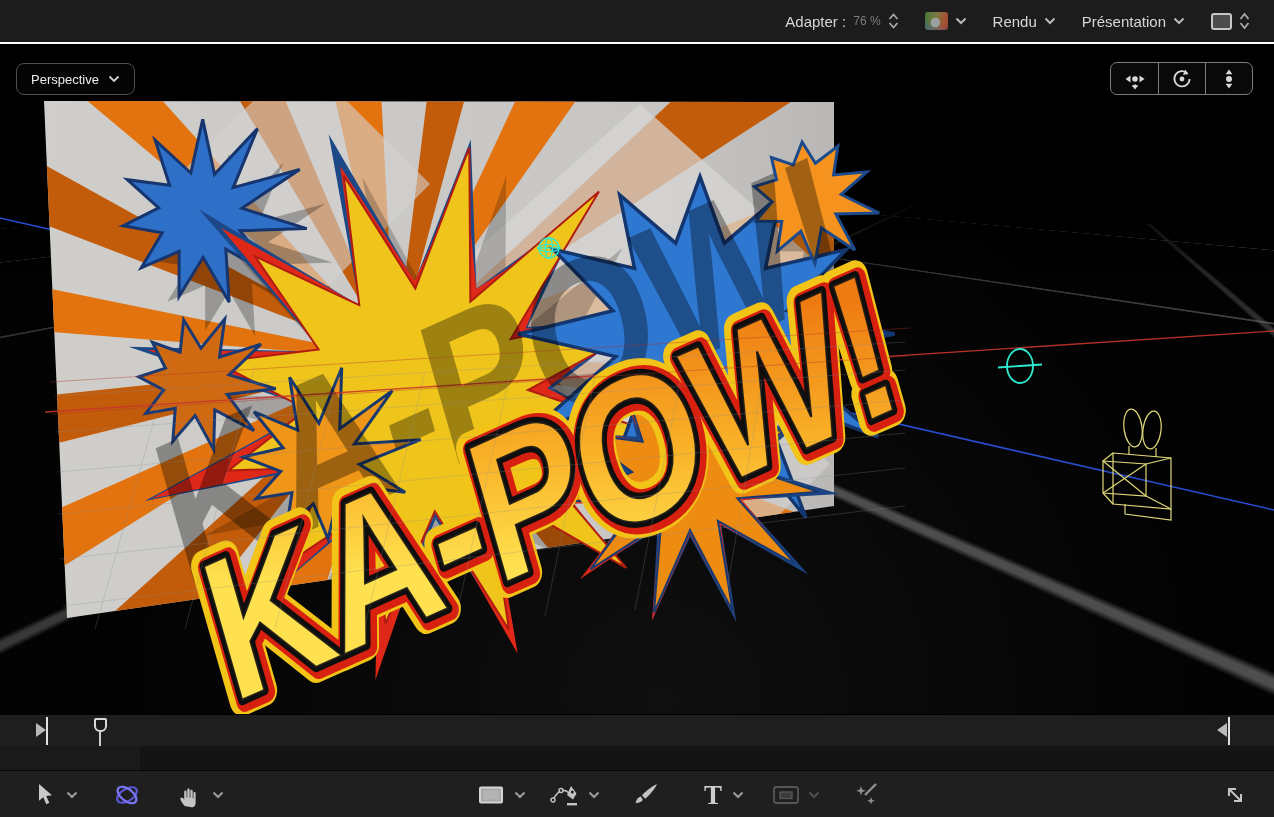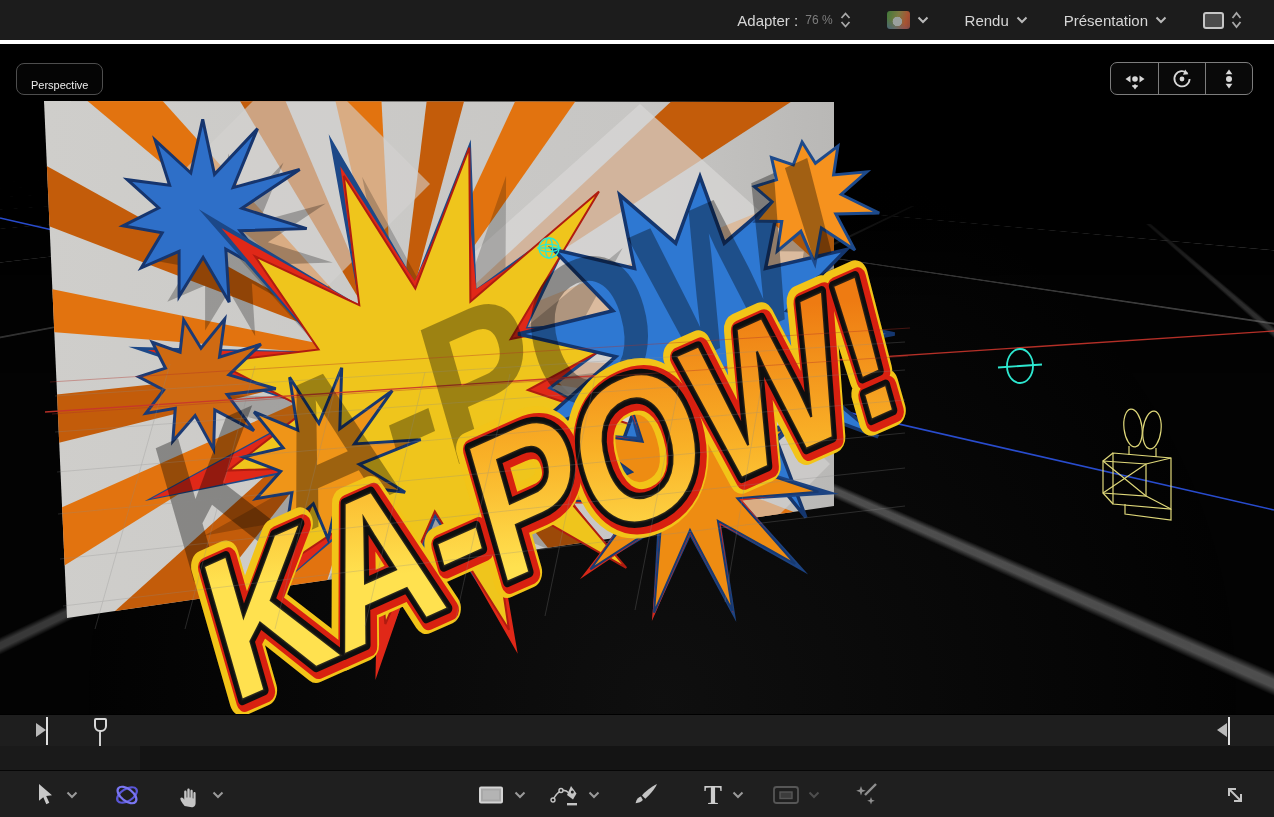--- a/index.html
+++ b/index.html
@@ -2,22 +2,22 @@
 <html><head>
 <meta charset="utf-8">
 <style>
   * { margin:0; padding:0; box-sizing:border-box; }
   html,body { background:#000; }
   body { font-family:"Liberation Sans", sans-serif; -webkit-font-smoothing:antialiased; }
   .app { position:relative; width:1274px; height:817px; background:#000; overflow:hidden; }
 
   
   .topbar { position:absolute; left:0; top:0; width:1274px; height:44px;
-    background:#1c1c1c; border-bottom:4px solid #ffffff;
-    display:flex; align-items:center; justify-content:flex-end; gap:36px; padding-right:32px; }
+    background:#1c1c1c; border-bottom:2px solid #ffffff;
+    display:flex; align-items:center; justify-content:flex-end; gap:26px; padding-right:24px; }
   .tb-group { display:flex; align-items:center; gap:7px; }
   .tb-label { color:#d6d6d6; font-size:15px; }
   .tb-dim   { color:#7d7d7d; font-size:12px; }
   .chev { display:inline-block; }
   .swatch { width:23px; height:18px; border-radius:3px;
     background:
       radial-gradient(circle at 45% 58%, #9aa09e 0 4.5px, rgba(0,0,0,0) 5px),
       linear-gradient(200deg, rgba(0,0,0,0) 55%, rgba(60,85,165,.55)),
       linear-gradient(105deg, #41783a 0%, #7c7a42 45%, #a85232 78%, #8a4838 100%); }
   .panel-icon { width:21px; height:17px; border:2px solid #c6c6c6; border-radius:3px; background:#4c4c4c; }
@@ -30,23 +30,23 @@
       repeating-linear-gradient(0deg,  rgba(150,150,150,.50) 0 2px, rgba(0,0,0,0) 2px 132px),
       repeating-linear-gradient(90deg, rgba(128,128,128,.42) 0 2px, rgba(0,0,0,0) 2px 132px);
     transform-origin:50% 0; transform:perspective(480px) rotateX(84deg) rotateZ(36deg); }
   .floor-glow { position:absolute; inset:0;
     background:radial-gradient(ellipse at 52% 98%, rgba(80,80,80,.16), rgba(0,0,0,0) 62%); }
   .horizon { position:absolute; inset:0;
     background:linear-gradient(180deg,#000 0 132px, rgba(0,0,0,.92) 152px, rgba(0,0,0,.3) 235px, rgba(0,0,0,0) 330px); }
   .scene { position:absolute; left:0; top:0; }
 
   
-  .cam-btn { position:absolute; left:16px; top:19px; height:32px; padding:15px 14px;
+  .cam-btn { position:absolute; left:16px; top:19px; height:32px; padding:3px 14px;
     display:flex; align-items:center; gap:9px; background:rgba(8,8,8,.62);
-    border:1.5px solid #4e4e4e; border-radius:8px; color:#ececec; font-size:11px;flex-direction:column; }
+    border:1.5px solid #4e4e4e; border-radius:8px; color:#ececec; font-size:13px; }
 
   
   .seg { position:absolute; right:21px; top:18px; height:33px; display:flex;
     background:rgba(12,12,12,.72); border:1px solid #7d7d7d; border-radius:7px; overflow:hidden; }
   .seg-btn { width:47px; display:flex; align-items:center; justify-content:center; }
   .seg-btn + .seg-btn { border-left:1px solid #7d7d7d; }
 
   
   .timeline { position:absolute; left:0; top:714px; width:1274px; height:32px;
     background:#1e1e1e; border-top:1px solid #000; }

